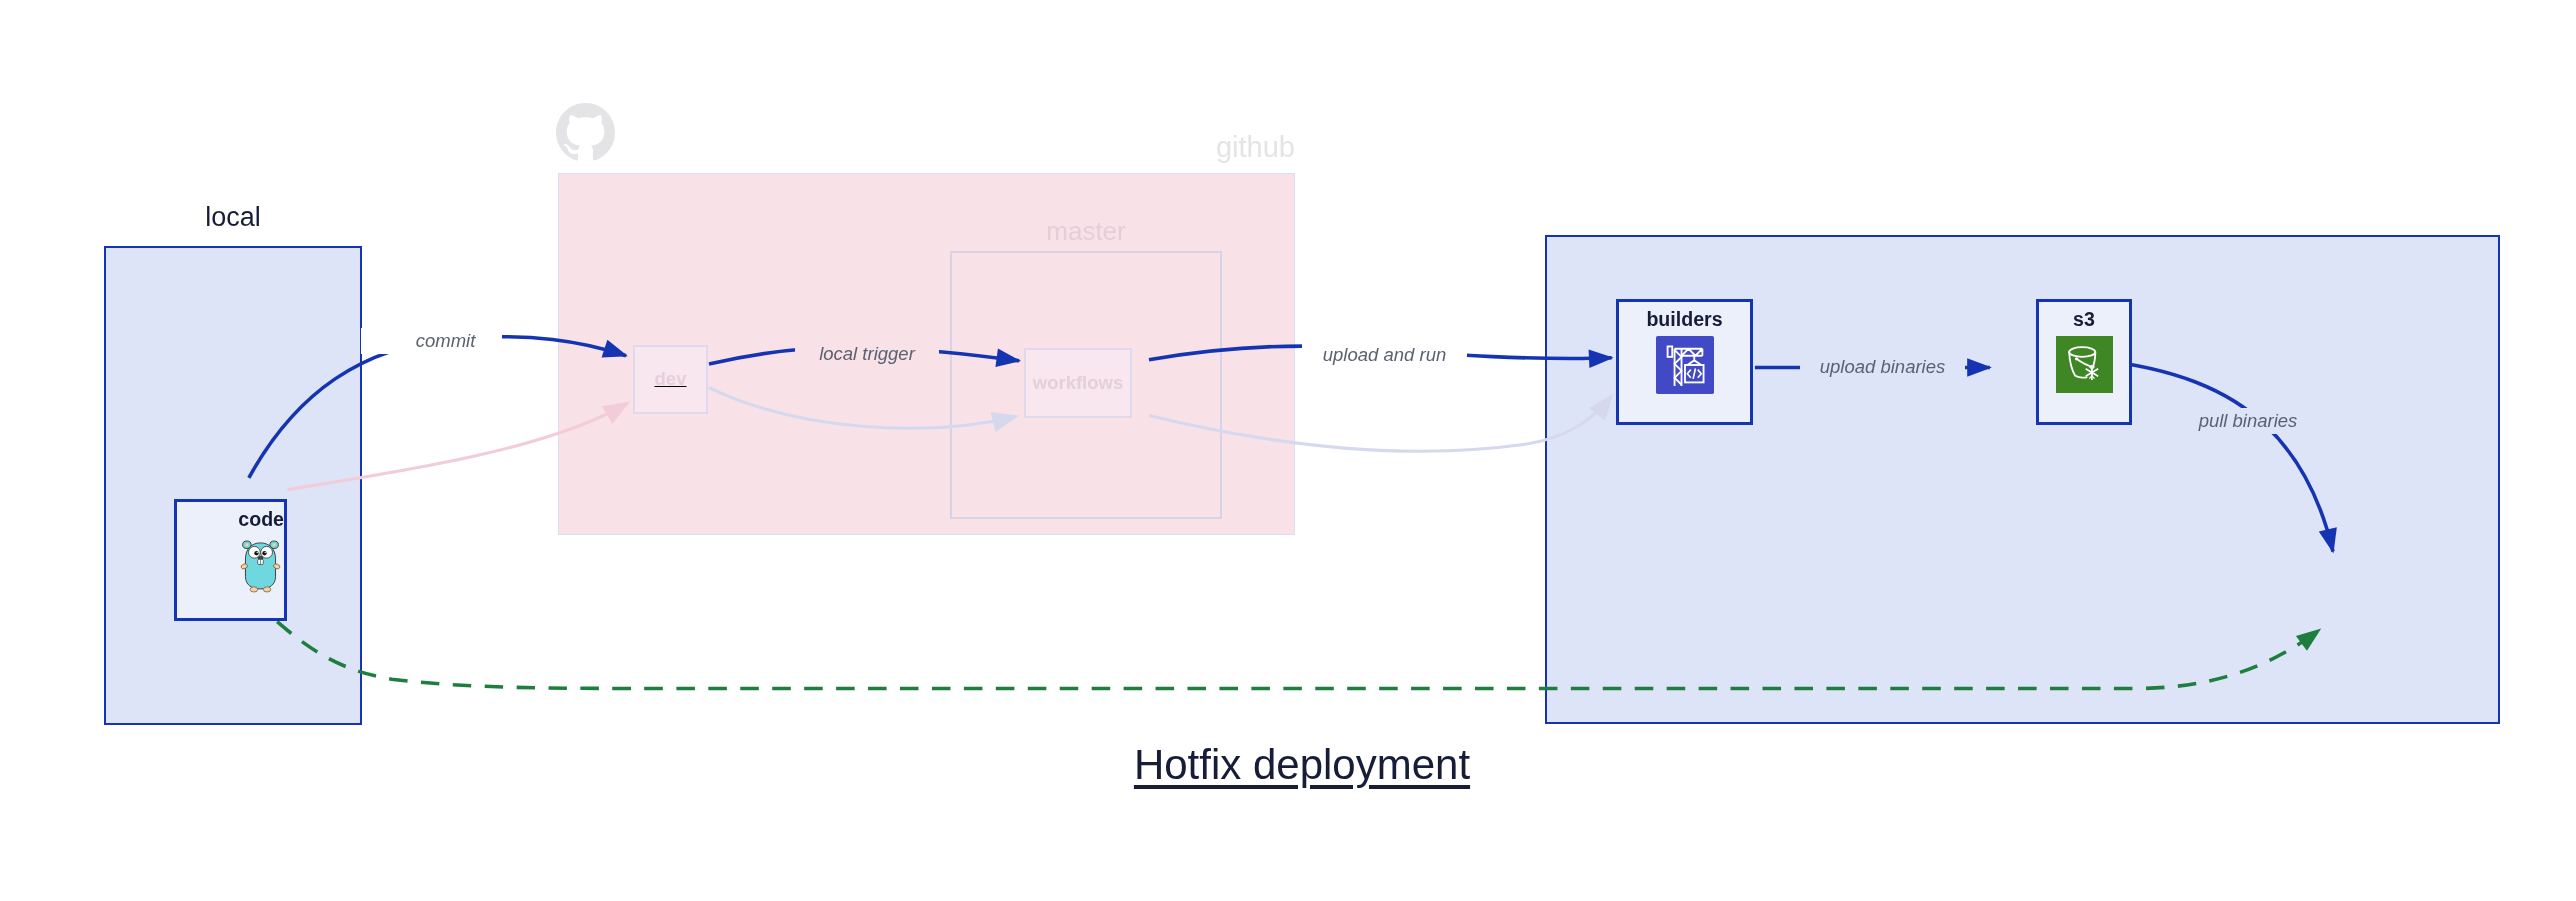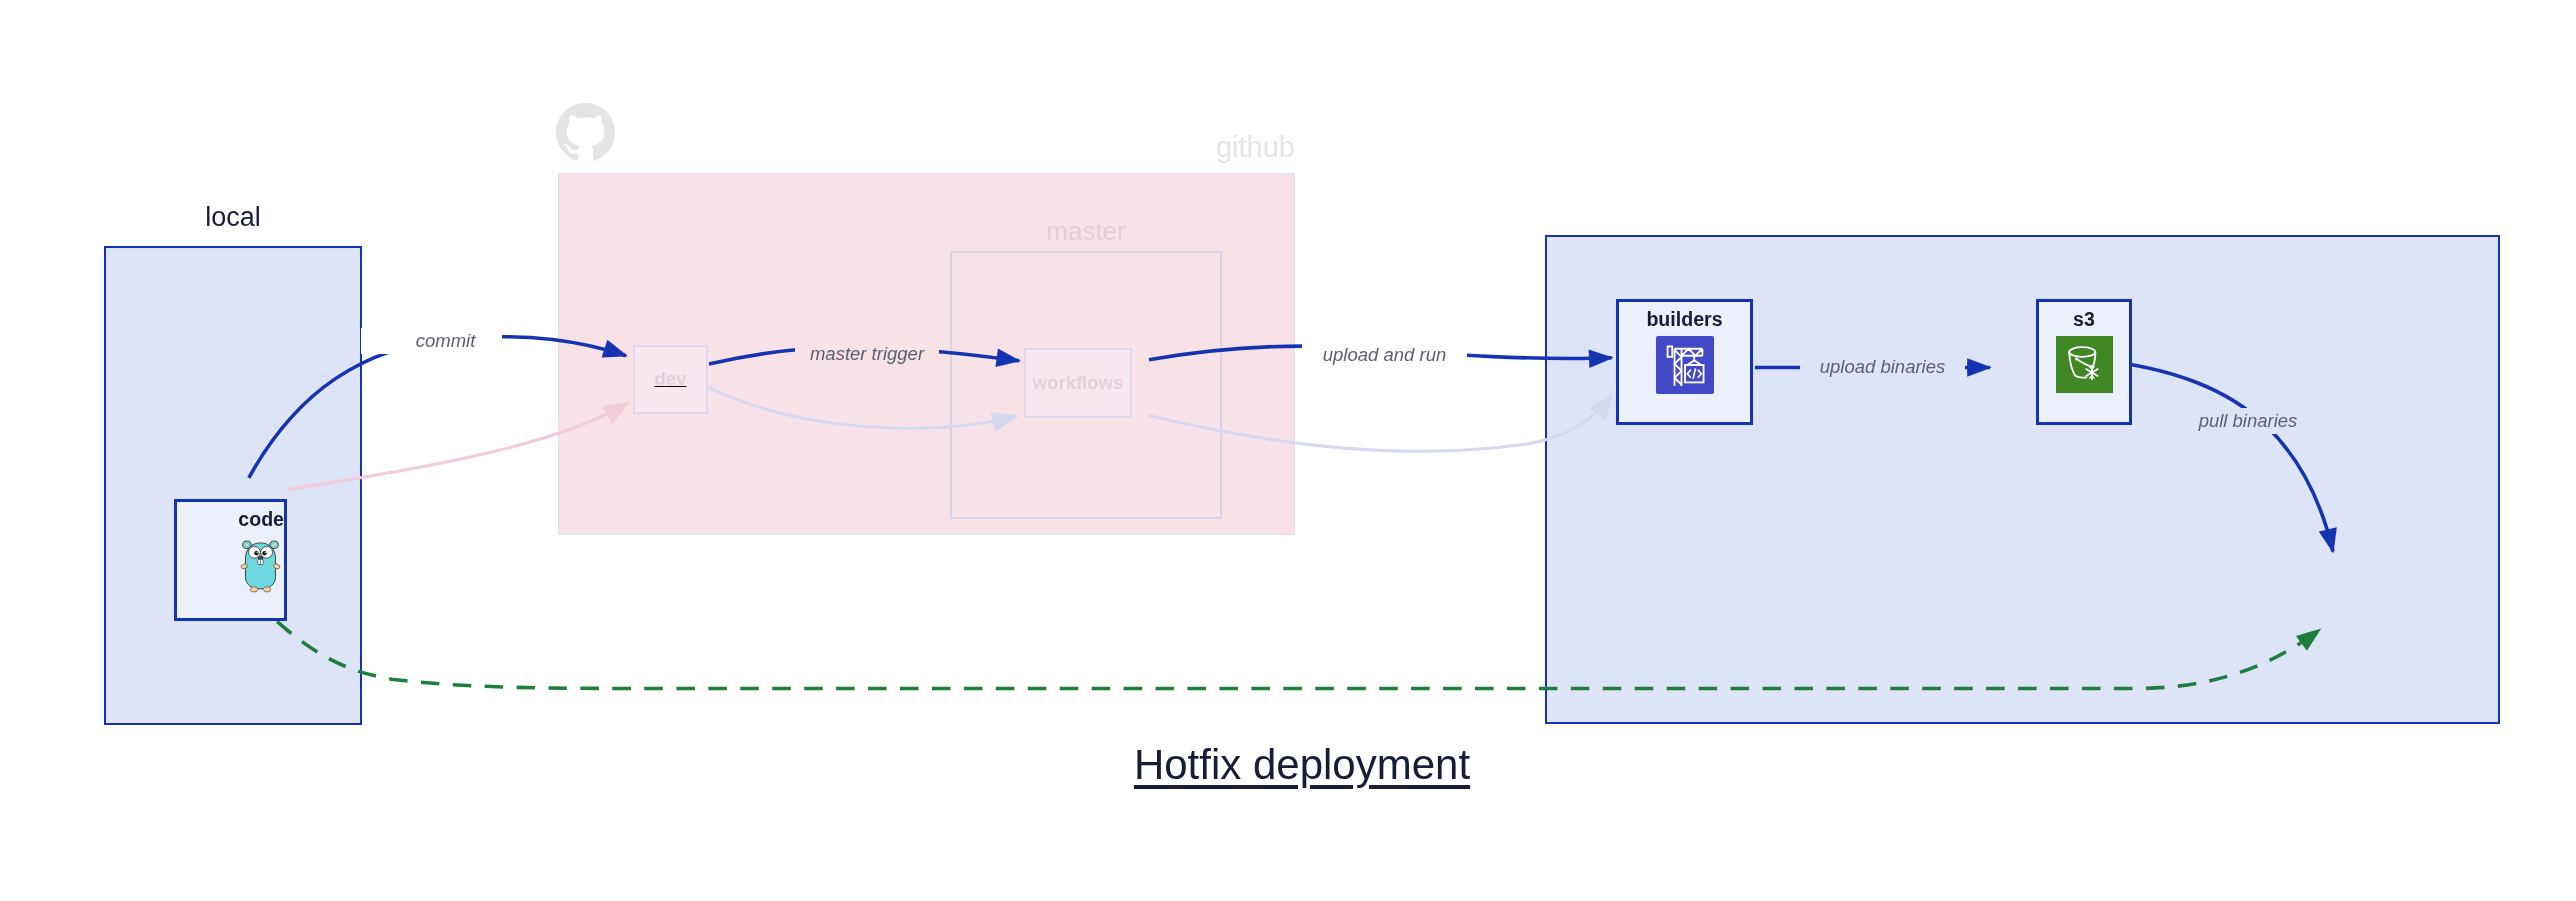--- a/index.html
+++ b/index.html
@@ -171,21 +171,21 @@
       <circle cx="36" cy="40" r="2.8" fill="#ffffff"></circle>
     </svg>
   </div>
 
 
   <div class="group-label center local-label">local</div>
   <div class="group-label github-label">github</div>
   <div class="group-label master-label">master</div>
 
   <div class="edge-label on-white lbl-commit">commit</div>
-  <div class="edge-label on-pink lbl-merge-trigger">master trigger</div>
+  <div class="edge-label on-pink lbl-merge-trigger">local trigger</div>
   <div class="edge-label on-white lbl-upload-and-run">upload and run</div>
   <div class="edge-label on-periwinkle lbl-upload-binaries">upload binaries</div>
   <div class="edge-label on-periwinkle lbl-pull-binaries">pull binaries</div>
 
   <div class="diagram-title">Hotfix deployment</div>
 
 </div>
 
 
 </body></html>

